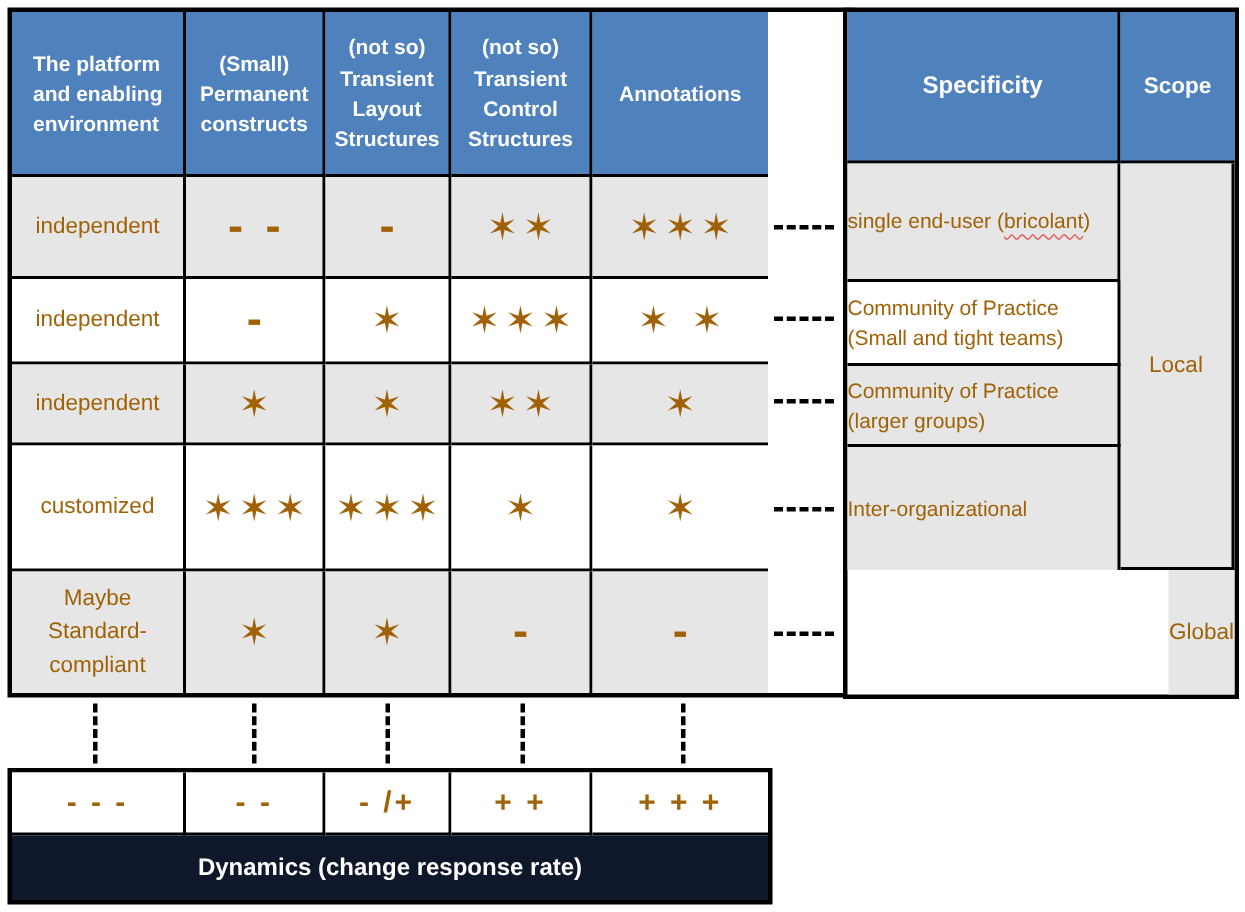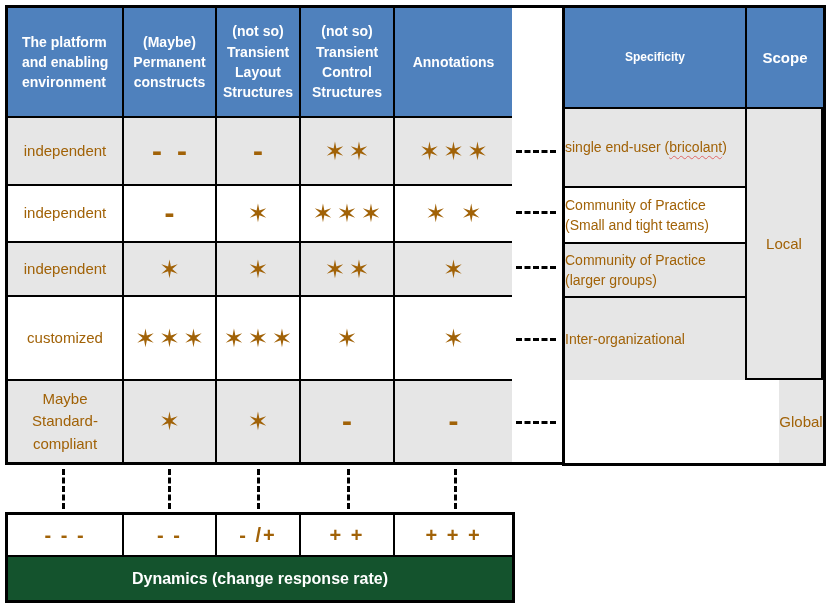--- a/index.html
+++ b/index.html
@@ -42,39 +42,39 @@
   .spec { justify-content:flex-start; text-align:left; padding-left:0;
           font-size:14px; white-space:pre-line; line-height:1.45; }
   .wavy { text-decoration:underline; text-decoration-style:wavy;
           text-decoration-color:#e06666; text-decoration-thickness:1px;
           text-underline-offset:3px; }
   .scope-cell { font-size:15px; }
   .local  { grid-column:2; grid-row:2 / 6; }
   .global { grid-column:2; grid-row:6;margin-left:32px; }
 
   .bsym { font-weight:bold; font-size:20px; letter-spacing:2px; background:#fff; white-space:nowrap; }
-  .dyn  { grid-column:1 / -1; background:#14532d; color:#fff;
+  .dyn  { grid-column:1 / -1; background:#0f172a; color:#fff;
           font-weight:bold; font-size:16px; border-right:none; border-bottom:none; }
 
   .vdash { position:absolute; top:469px; height:40px; width:0;
            border-left:3px dashed #000; }
   .hdash { position:absolute; left:516px; width:40px; height:0;
            border-top:3px dashed #000; }
 </style>
 </head>
 <body>
 
 <div class="stage">
 
   <div class="grid ltable">
 
     <div class="cell hdr hdr-left">The platform
 and enabling
 environment</div>
-    <div class="cell hdr">(Maybe)
+    <div class="cell hdr">(Small)
 Permanent
 constructs</div>
     <div class="cell hdr">(not so)
 Transient
 Layout
 Structures</div>
     <div class="cell hdr">(not so)
 Transient
 Control
 Structures</div>
@@ -107,21 +107,21 @@
     <div class="cell gray lbl r-last">Maybe
 Standard-
 compliant</div>
     <div class="cell gray sym r-last">✶</div>
     <div class="cell gray sym r-last">✶</div>
     <div class="cell gray sym r-last">-</div>
     <div class="cell gray sym c-last r-last">-</div>
   </div>
 
   <div class="grid rtable">
-    <div class="cell hdr" style="font-size:12px;">Specificity</div>
+    <div class="cell hdr" style="font-size:16px;">Specificity</div>
     <div class="cell hdr c-last" style="font-size:15px;">Scope</div>
 
     <div class="cell gray spec">
       <span>single end-user (</span><span class="wavy">bricolant</span><span>)</span>
     </div>
 
     <div class="cell gray scope-cell local">Local</div>
 
     <div class="cell white spec">Community of Practice
 (Small and tight teams)</div>

